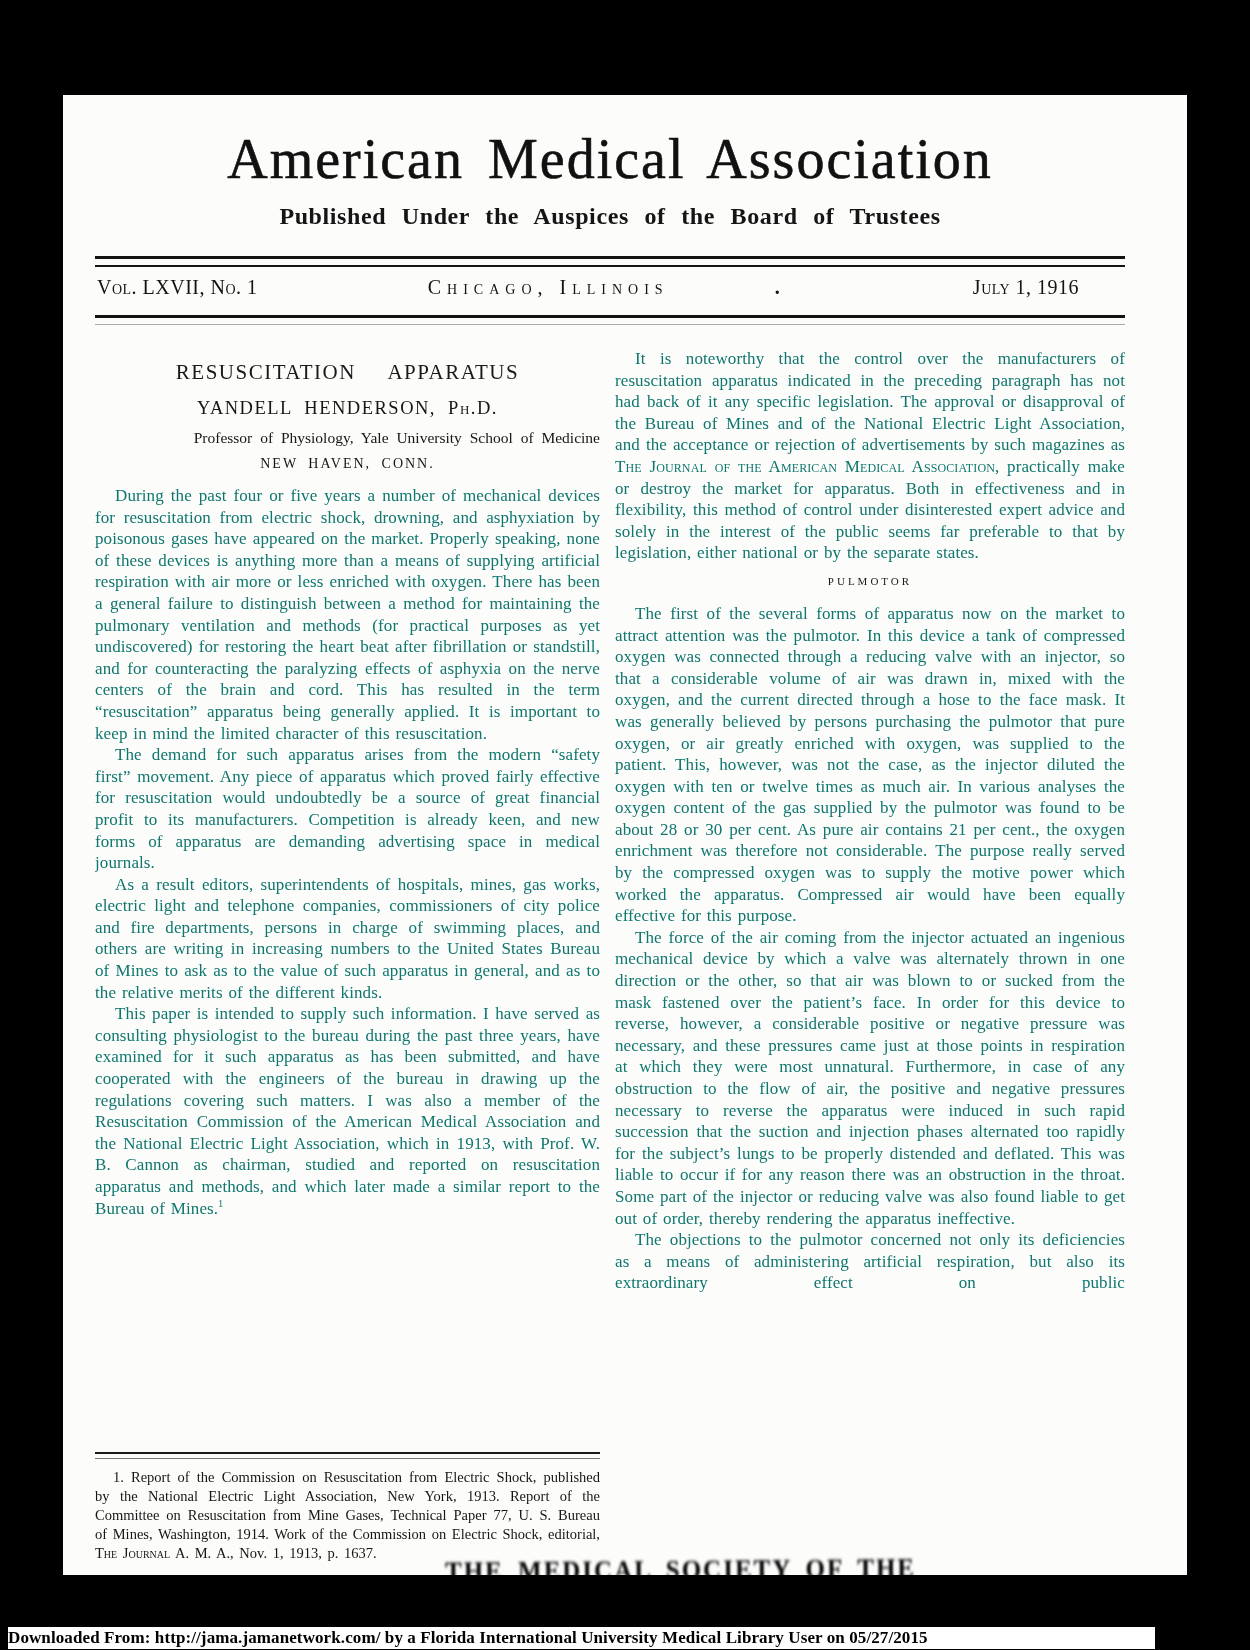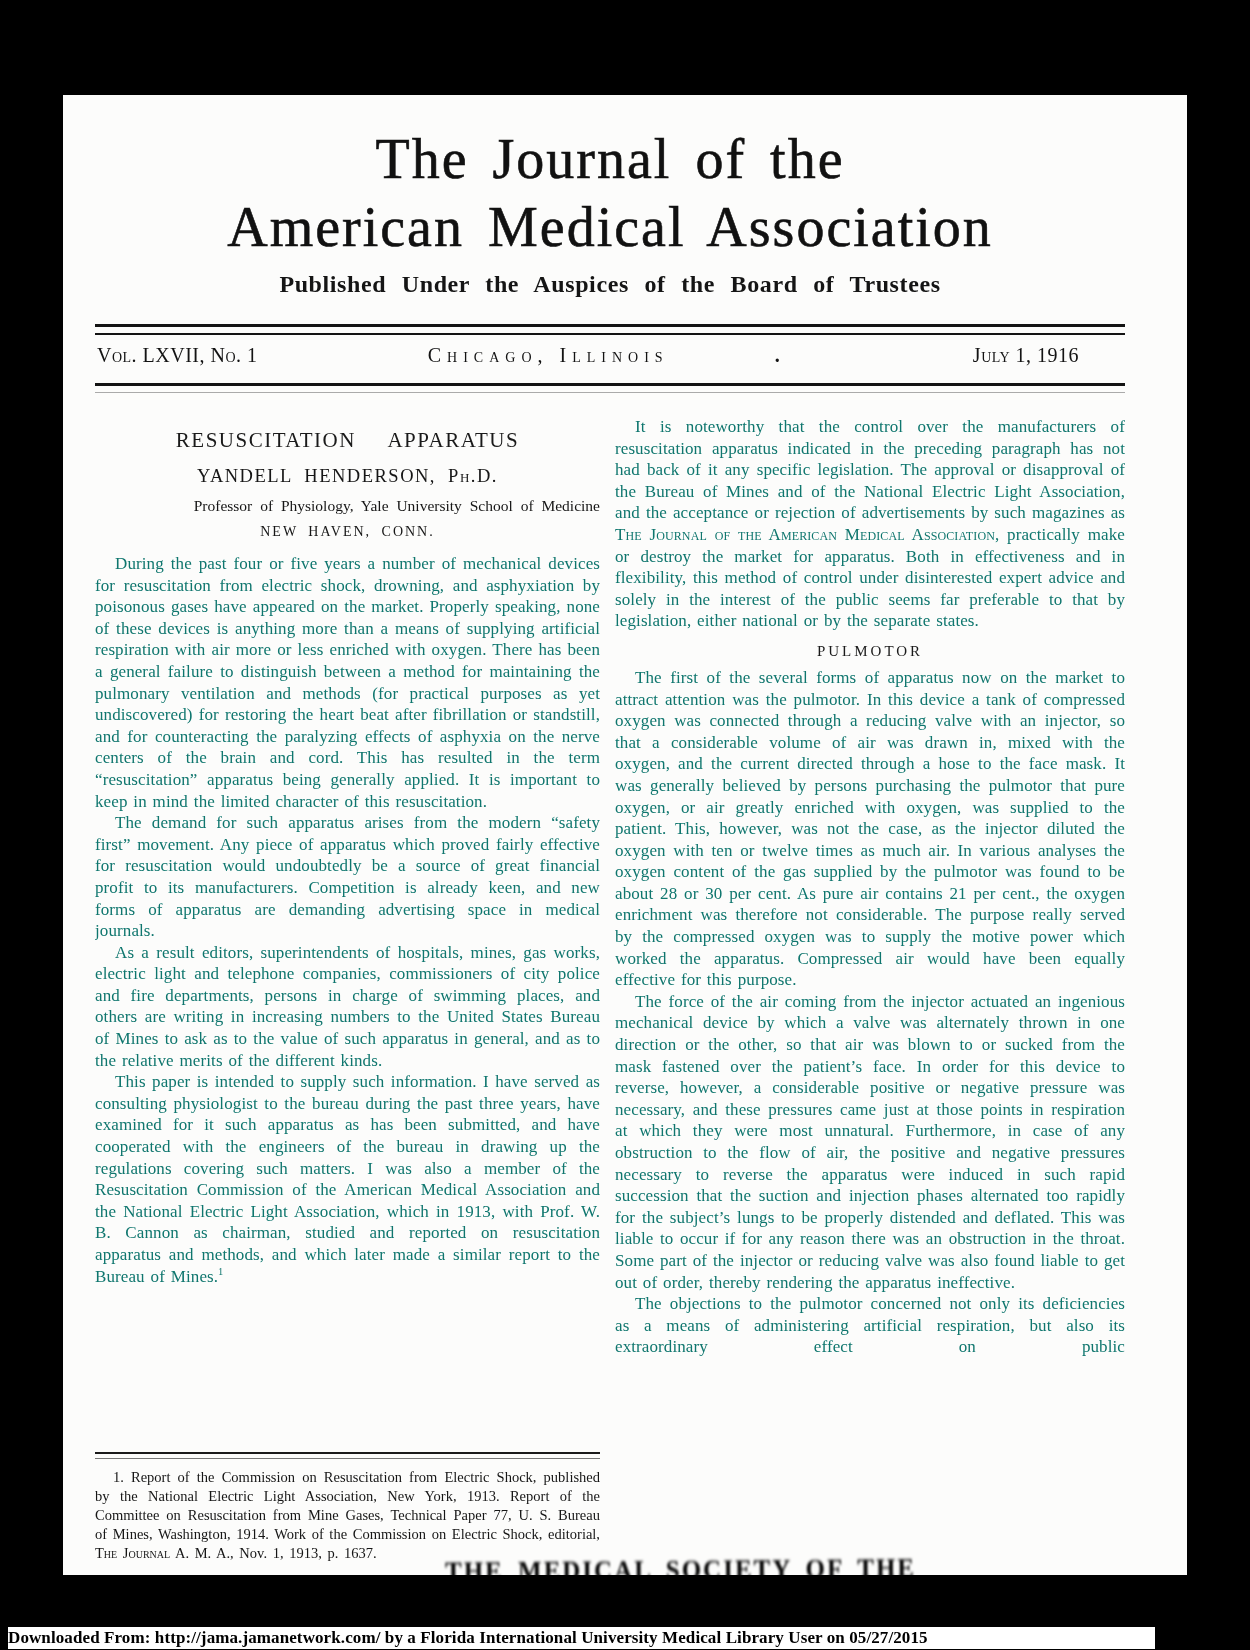--- a/index.html
+++ b/index.html
@@ -123,22 +123,22 @@
     text-indent: 20px;
     word-spacing: 1.5px;
     letter-spacing: 0.1px;
     color: #0f766e;
   }
   .col-left .body-p.first-body { margin-top: 13px; }
   .col-right .body-p.first-body { margin-top: 4px; }
   .justify-last { text-align-last: justify; }
 
   .section-heading {
-    margin: 11px 0 7px;
-    font-size: 15px;
+    margin: 11px 0 16px;
+    font-size: 11px;
     font-weight: normal;
     text-align: center;
     letter-spacing: 3px;
     color: #1a1a1a;
   }
 
   .fn-ref { font-size: 0.62em; vertical-align: super; line-height: 0; }
 
   
   .footnote { margin-top: auto; padding-bottom: 4px; }
@@ -190,21 +190,20 @@
     white-space: nowrap;
     overflow: hidden;
   }
 </style>
 </head>
 <body>
 
 <div class="scan-page">
 
   <header class="masthead">
-    <div class="mast-title">The Journal of the</div>
     <div class="mast-title">American Medical Association</div>
     <div class="mast-subtitle">Published Under the Auspices of the Board of Trustees</div>
   </header>
 
   <div class="rule-double"></div>
 
   <div class="issue-row">
     <span class="issue-vol sc">Vol. LXVII, No. 1</span>
     <span class="issue-city sc">Chicago, Illinois</span>
     <span class="issue-dot">.</span>

